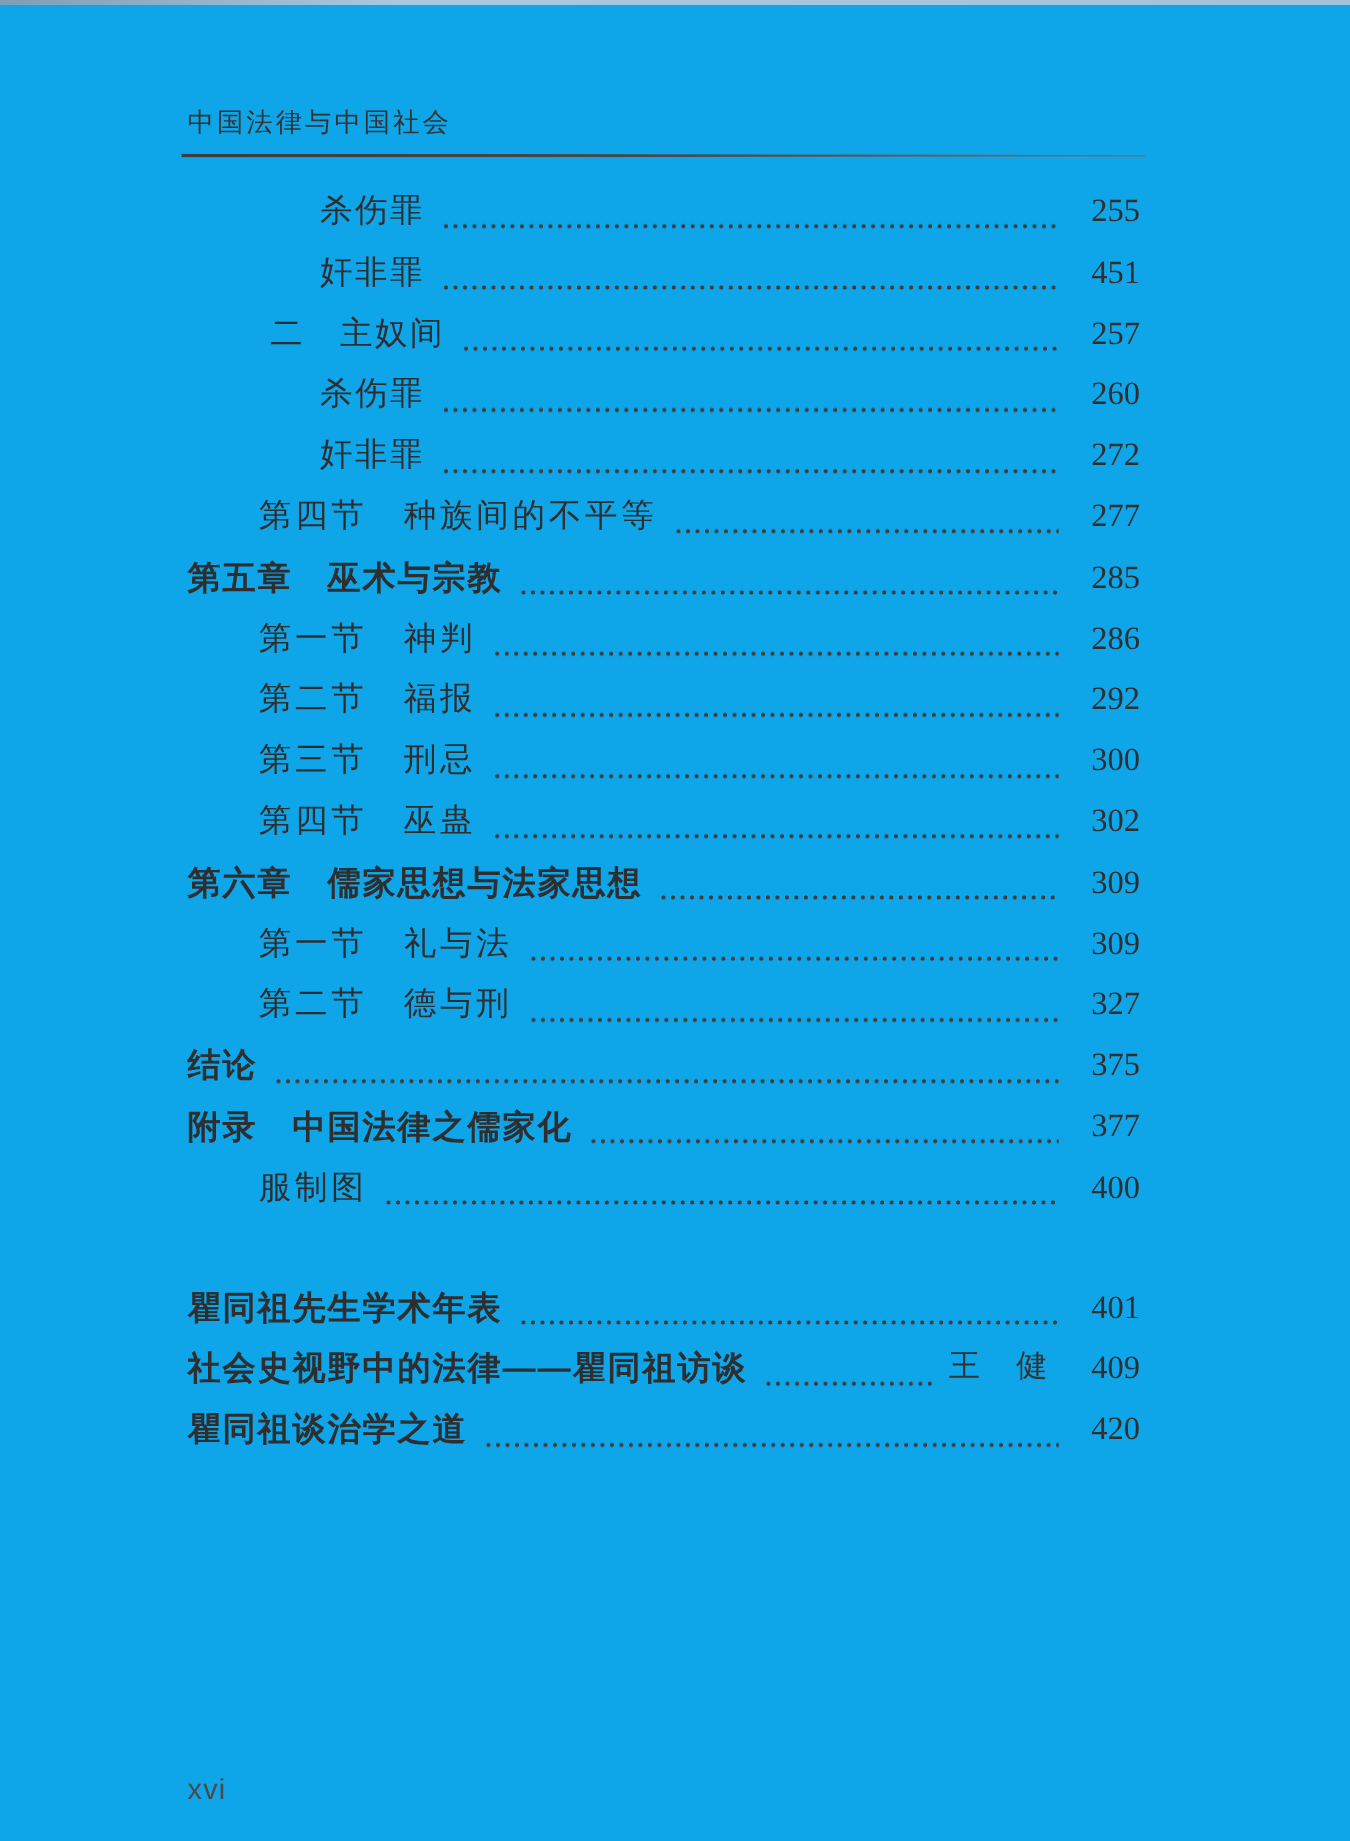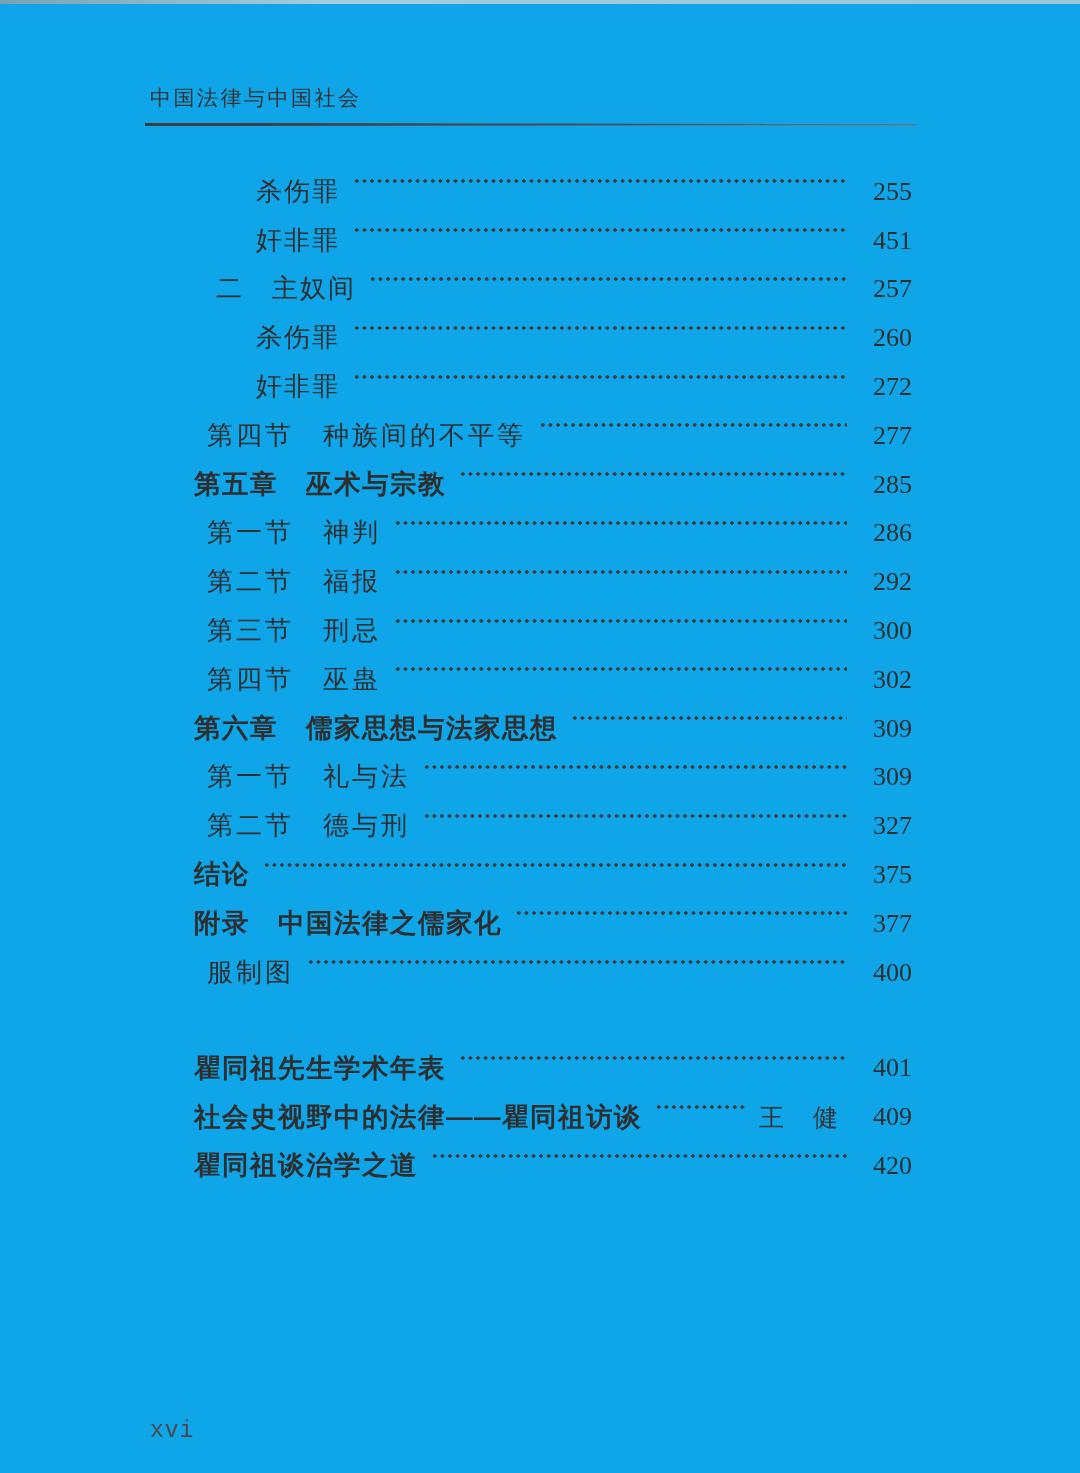--- a/index.html
+++ b/index.html
@@ -44,40 +44,39 @@
     margin-right: -4px;
     height: 3px;
     background: linear-gradient(to right, #3c3c3c, #4a4a4a 55%, #737373);
     clip-path: polygon(0 0, 100% 28%, 100% 72%, 0 100%);
   }
   .toc {
     margin-top: 30px;
   }
   .toc-row {
     display: flex;
-    align-items: flex-end;
+    align-items: flex-start;
     height: 48.8px;
     font-size: 26px;
     line-height: 1;
     white-space: nowrap;
   }
   .toc-row .label {
     letter-spacing: 2px;
     color: #2e2e2e;
   }
   .toc-row.lv1 { padding-left: 57px; }
   .toc-row.lv1 .label { letter-spacing: 3px; }
   .toc-row.lv2 { padding-left: 66px; }
   .toc-row.lv3 { padding-left: 106px; }
   .toc-row.bold .label {
     font-family: "Liberation Sans", "DejaVu Sans", sans-serif;
     font-weight: 700;
     letter-spacing: 1.5px;
     font-size: 26.5px;
-    margin-left: 44px;
   }
   .toc-row.gap-before { margin-top: 47px; }
   .leader {
     flex: 1 1 auto;
     align-self: center;
     height: 26px;
     margin: 2px 13px 0 13px;
     background-image: radial-gradient(circle, #3d3d3d 1.55px, rgba(0,0,0,0) 1.7px);
     background-size: 7.6px 26px;
     background-position: left center;
@@ -94,21 +93,21 @@
     font-family: "Liberation Serif", "DejaVu Serif", serif;
     font-size: 26px;
     min-width: 52px;
     text-align: right;
     color: #2f2f2f;
   }
   .footer-folio {
     position: absolute;
     left: 150px;
     top: 1418px;
-    font-family: Liberation Mono, monospace;
+    font-family: Liberation Sans, sans-serif;
     font-size: 23px;
     letter-spacing: 1px;
     color: #4a4a4a;
   }
 </style>
 </head>
 <body>
 
 <div class="page">
   <div class="scan-edge-top"></div>

